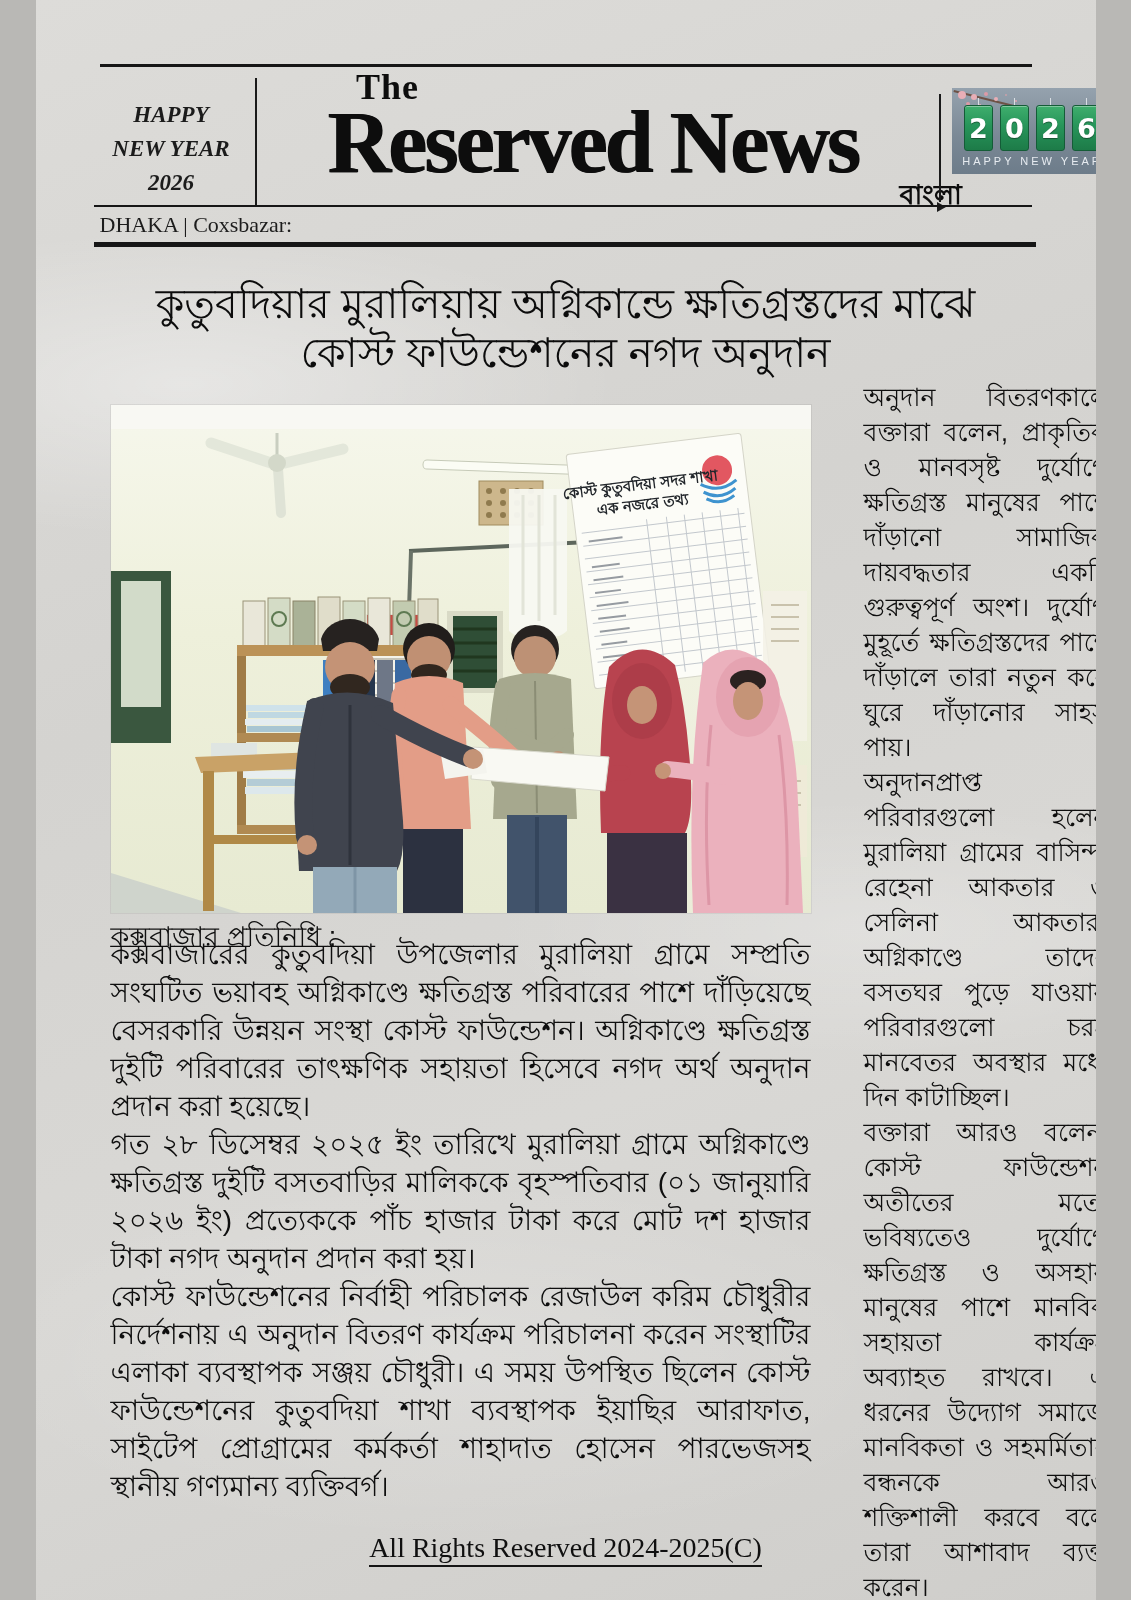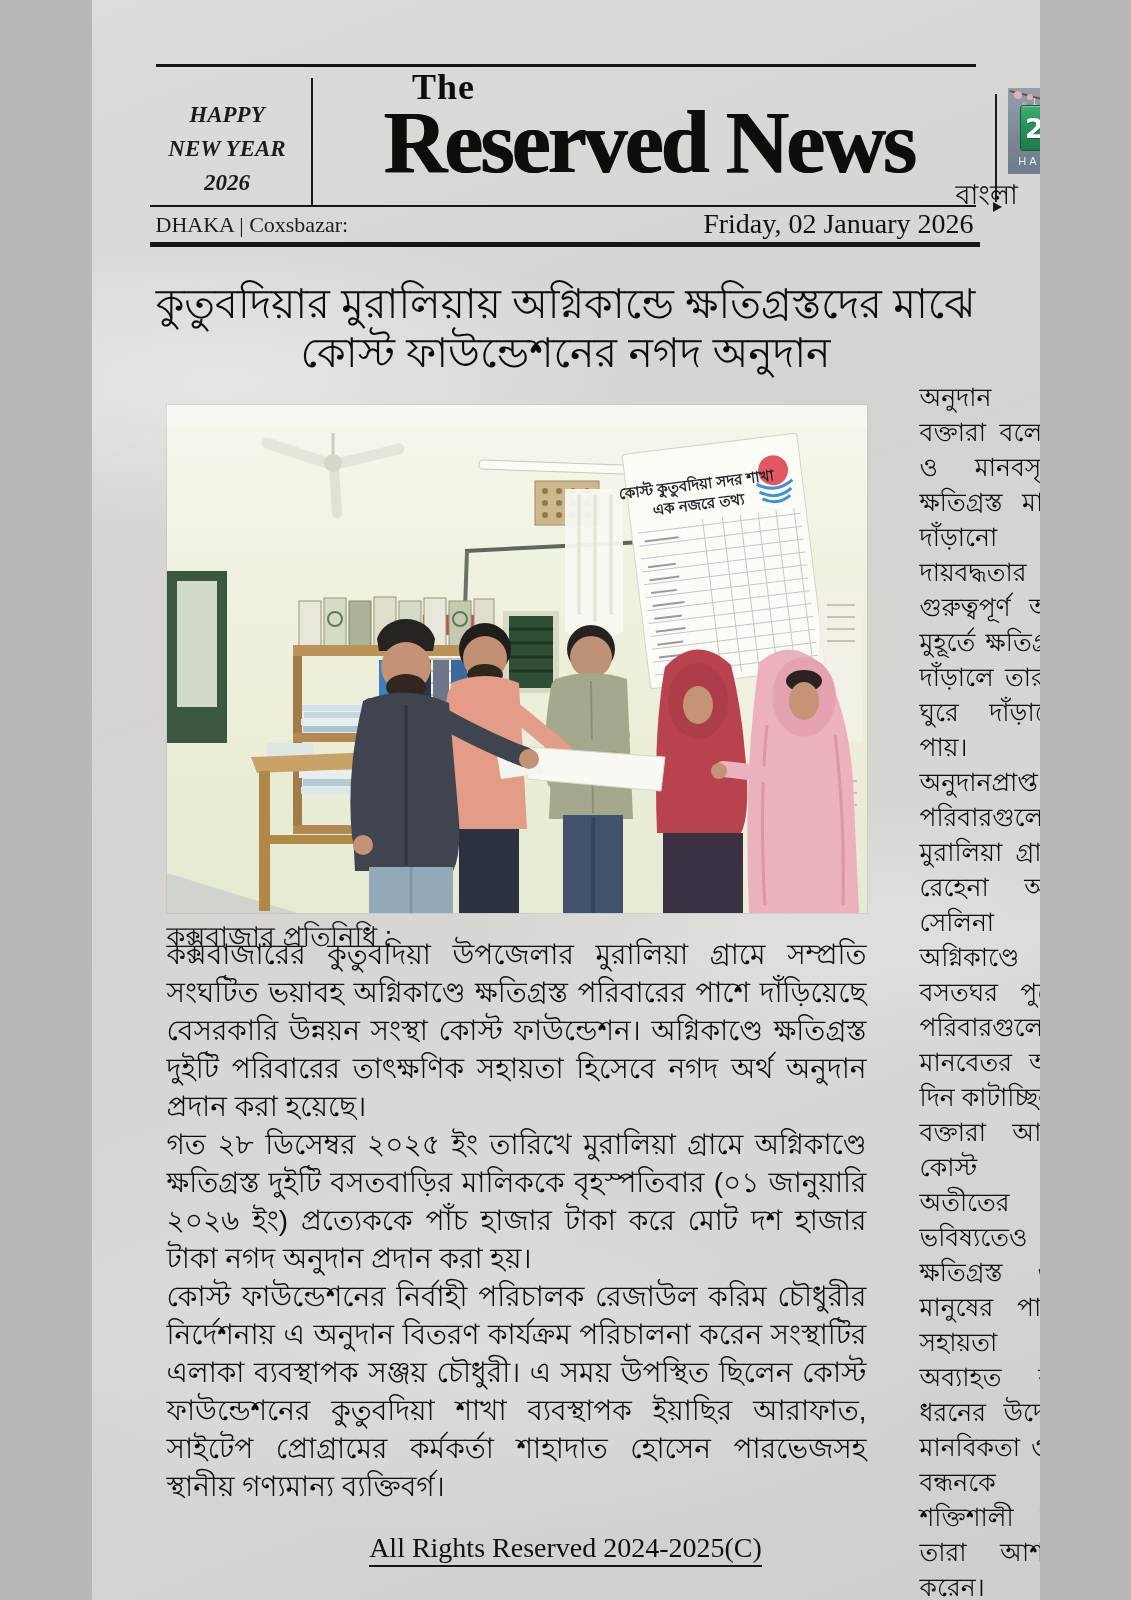--- a/index.html
+++ b/index.html
@@ -1,18 +1,18 @@
 <!DOCTYPE html>
 <html><head>
 <meta charset="utf-8">
 <style>
   * { margin:0; padding:0; box-sizing:border-box; }
   html,body { background:#b9b8b5; }
   .page {
-    position:relative; width:948px; height:1600px; margin:0 auto; overflow:hidden;
+    position:relative; width:1060px; height:1600px; margin:0 auto; overflow:hidden;
     background:
       radial-gradient(620px 220px at 14% 24%, rgba(255,255,255,.38), transparent 70%),
       radial-gradient(520px 180px at 78% 58%, rgba(255,255,255,.22), transparent 72%),
       radial-gradient(700px 260px at 40% 85%, rgba(255,255,255,.18), transparent 70%),
       linear-gradient(160deg,#dddcd9 0%,#d4d3d0 38%,#d9d8d5 66%,#cfcecb 100%);
     font-family:"Liberation Sans","DejaVu Sans",sans-serif; color:#151515;
   }
   .rule { position:absolute; background:#161616; }
   
   .happy-block {
@@ -20,21 +20,21 @@
     font-family:"Liberation Serif","DejaVu Serif",serif; font-style:italic; font-weight:bold;
     font-size:23px; line-height:34px; color:#1b1b1b;
   }
   .mast-divider1 { position:absolute; left:219px; top:78px; width:2px; height:128px; background:#1a1a1a; }
   .mast-center { position:absolute; left:232px; top:66px; width:650px; text-align:center;
     font-family:"Liberation Serif","DejaVu Serif",serif; color:#0d0d0d; }
   .mast-the { display:block; position:relative; left:-205px; font-size:36px; font-weight:bold;
     letter-spacing:1px; }
   .mast-title { display:block; margin-top:-16px; font-size:88px; font-weight:bold;
     letter-spacing:-3px; white-space:nowrap; text-shadow:1px 0 0 #0d0d0d; }
-  .mast-bangla { position:absolute; left:864px; top:174px; font-size:27px; font-weight:normal; color:#0d0d0d; }
+  .mast-bangla { position:absolute; left:864px; top:174px; font-size:27px; font-weight:bold; color:#0d0d0d; }
   .mast-divider2 { position:absolute; left:903px; top:94px; width:2px; height:108px; background:#1a1a1a; }
   .mast-arrow { position:absolute; left:901px; top:202px; width:0; height:0;
     border-left:9px solid #1a1a1a; border-top:5px solid transparent; border-bottom:5px solid transparent; }
   
   .year-badge { position:absolute; left:916px; top:88px; width:162px; height:86px;
     background:linear-gradient(180deg,#95a2ae 0%,#7b8996 55%,#6d7c8a 100%); overflow:hidden; }
   .cards { position:absolute; left:0; right:0; top:10px; display:flex; justify-content:center; gap:7px; }
   .card-unit { display:flex; flex-direction:column; align-items:center; }
   .card-string { width:1px; height:7px; background:#d9dee3; }
   .card { width:29px; height:46px; border-radius:3px;
@@ -116,21 +116,20 @@
       <div class="card-unit">
           <div class="card-string"></div>
         <div class="card">6</div>
         </div>
     </div>
     <div class="badge-caption">HAPPY NEW YEAR</div>
   </div>
 
   <div class="rule" style="left:58px; right:64px; top:205px; height:2px;"></div>
   <div class="dateline-left">DHAKA | Coxsbazar:</div>
-  <div class="dateline-right">Friday, 02 January 2026</div>
   <div class="rule" style="left:58px; right:60px; top:242px; height:5px;"></div>
 
   <div class="headline">
     <span>কুতুবদিয়ার মুরালিয়ায় অগ্নিকান্ডে ক্ষতিগ্রস্তদের মাঝে</span><br>
     <span>কোস্ট ফাউন্ডেশনের নগদ অনুদান</span>
   </div>
 
   <div class="photo">
     <svg width="700" height="508" viewBox="0 0 700 508" xmlns="http://www.w3.org/2000/svg">
       <defs>

